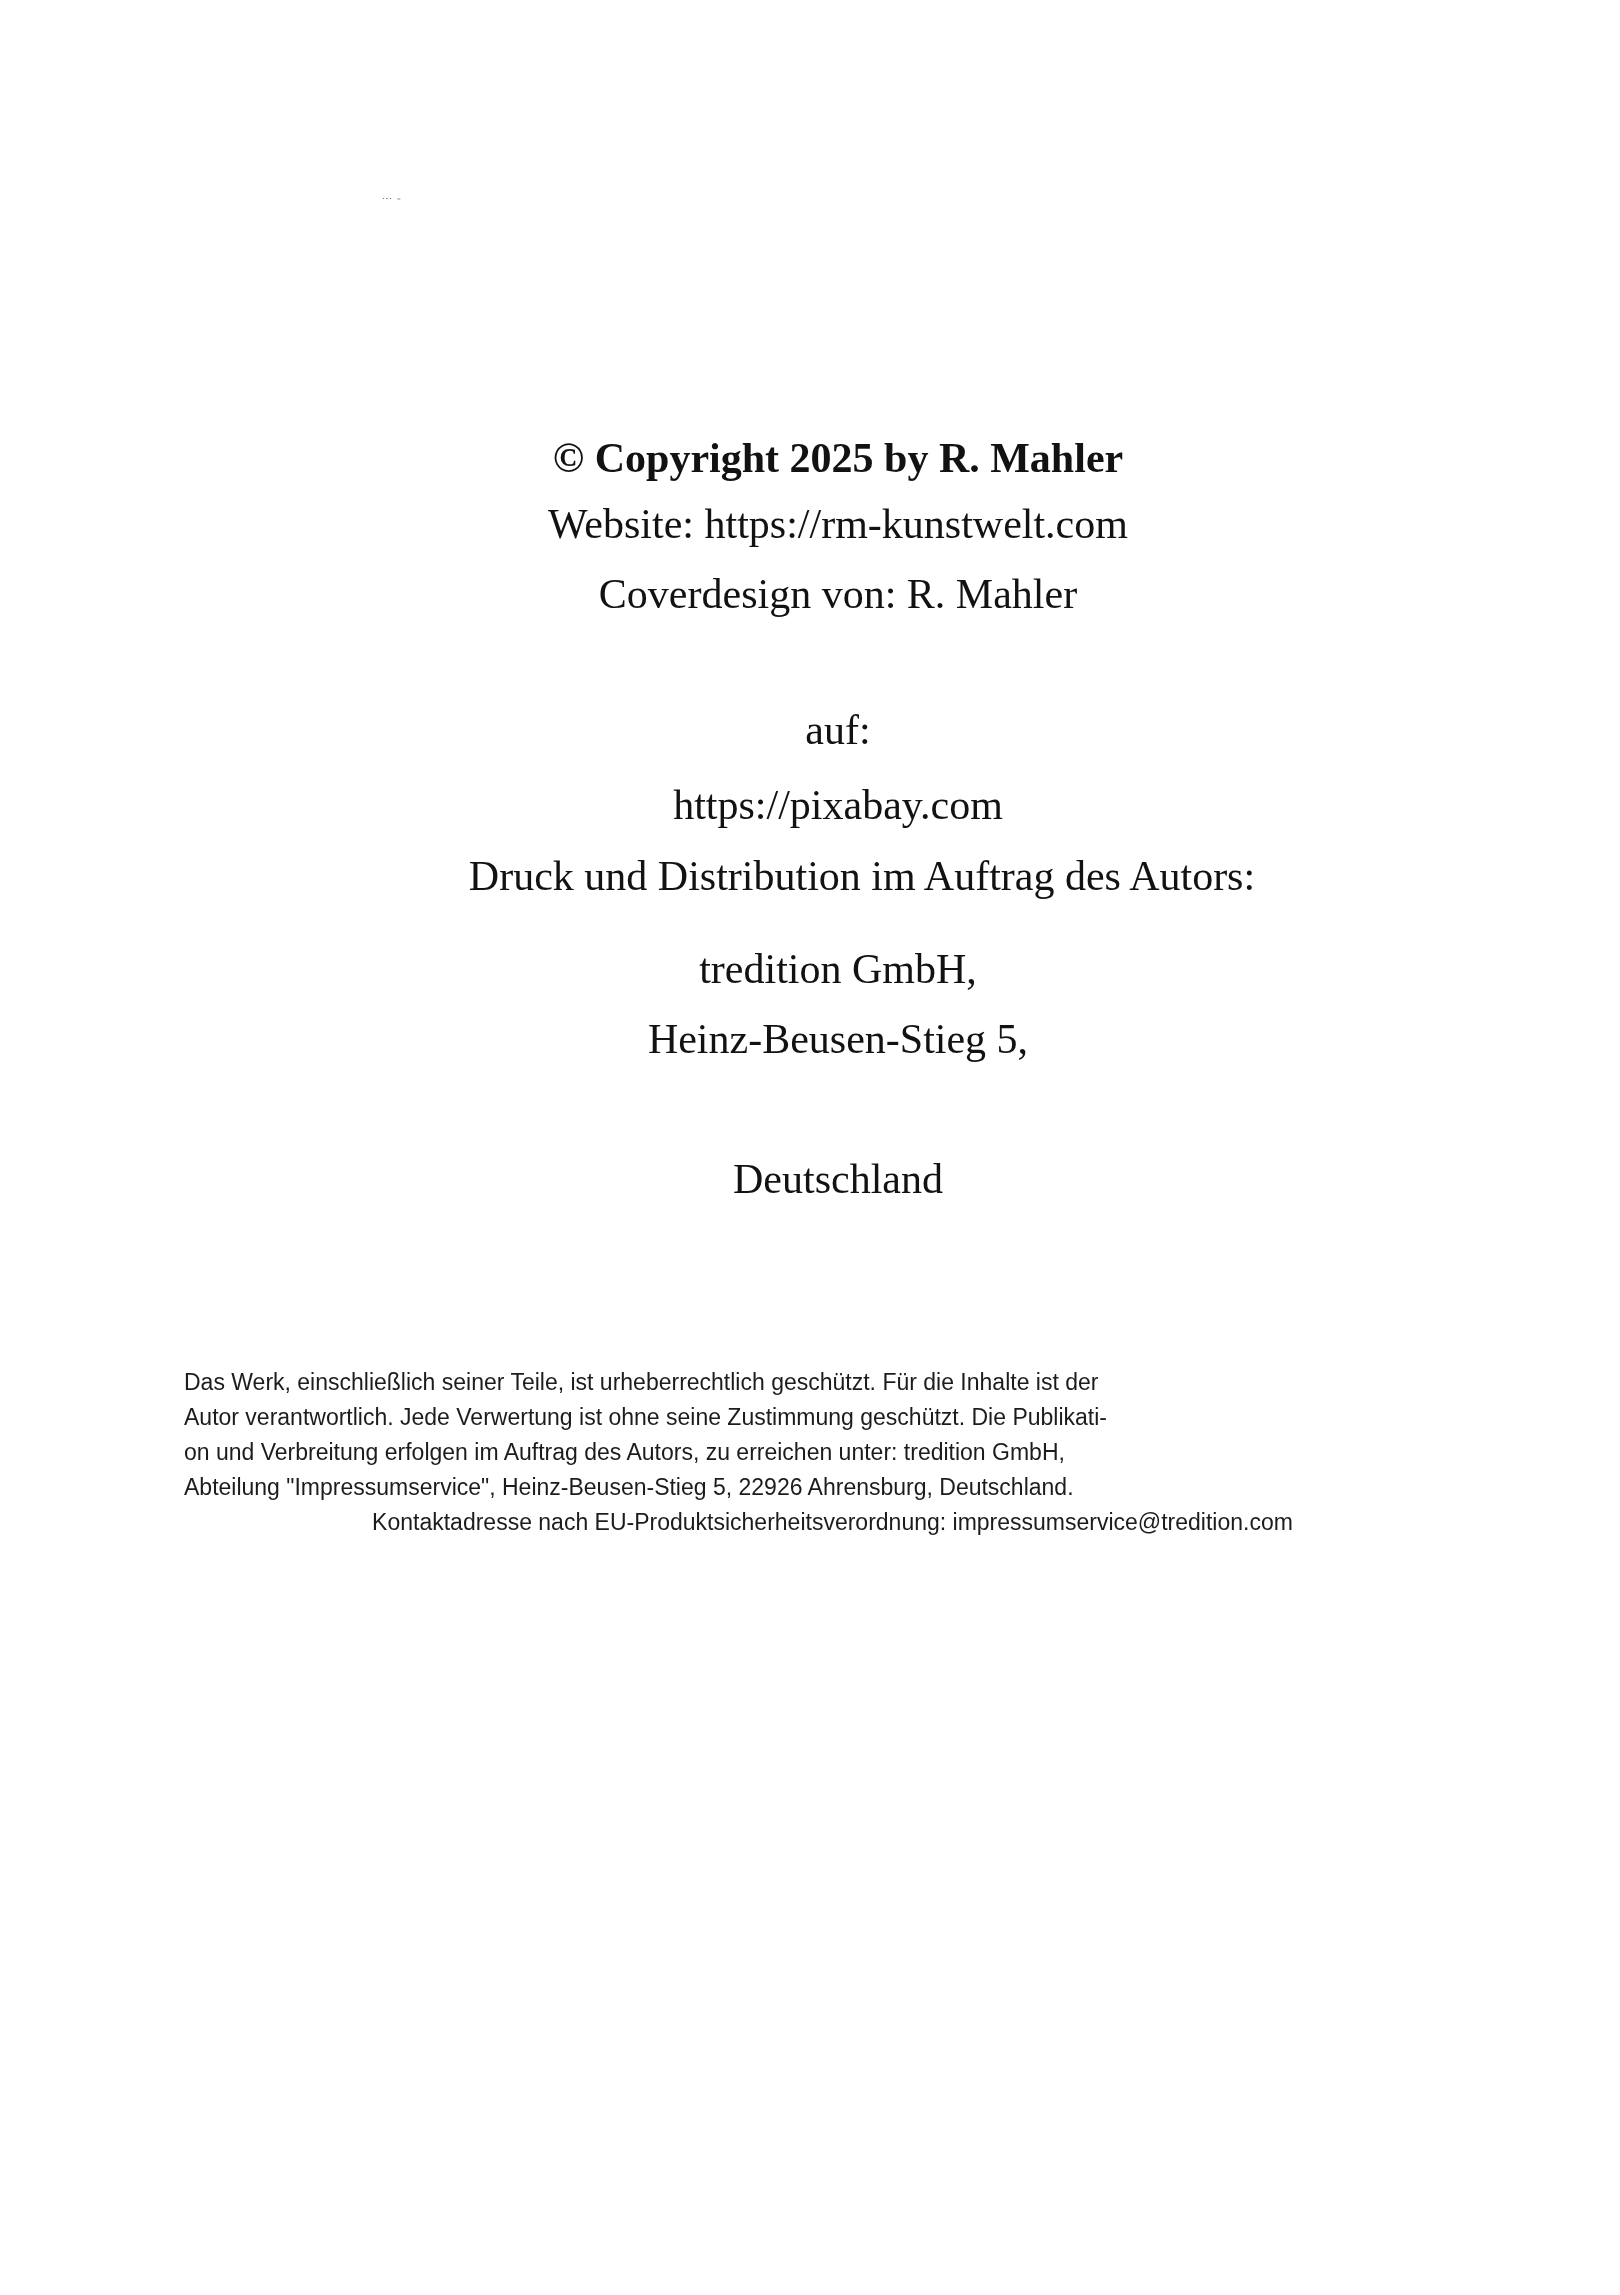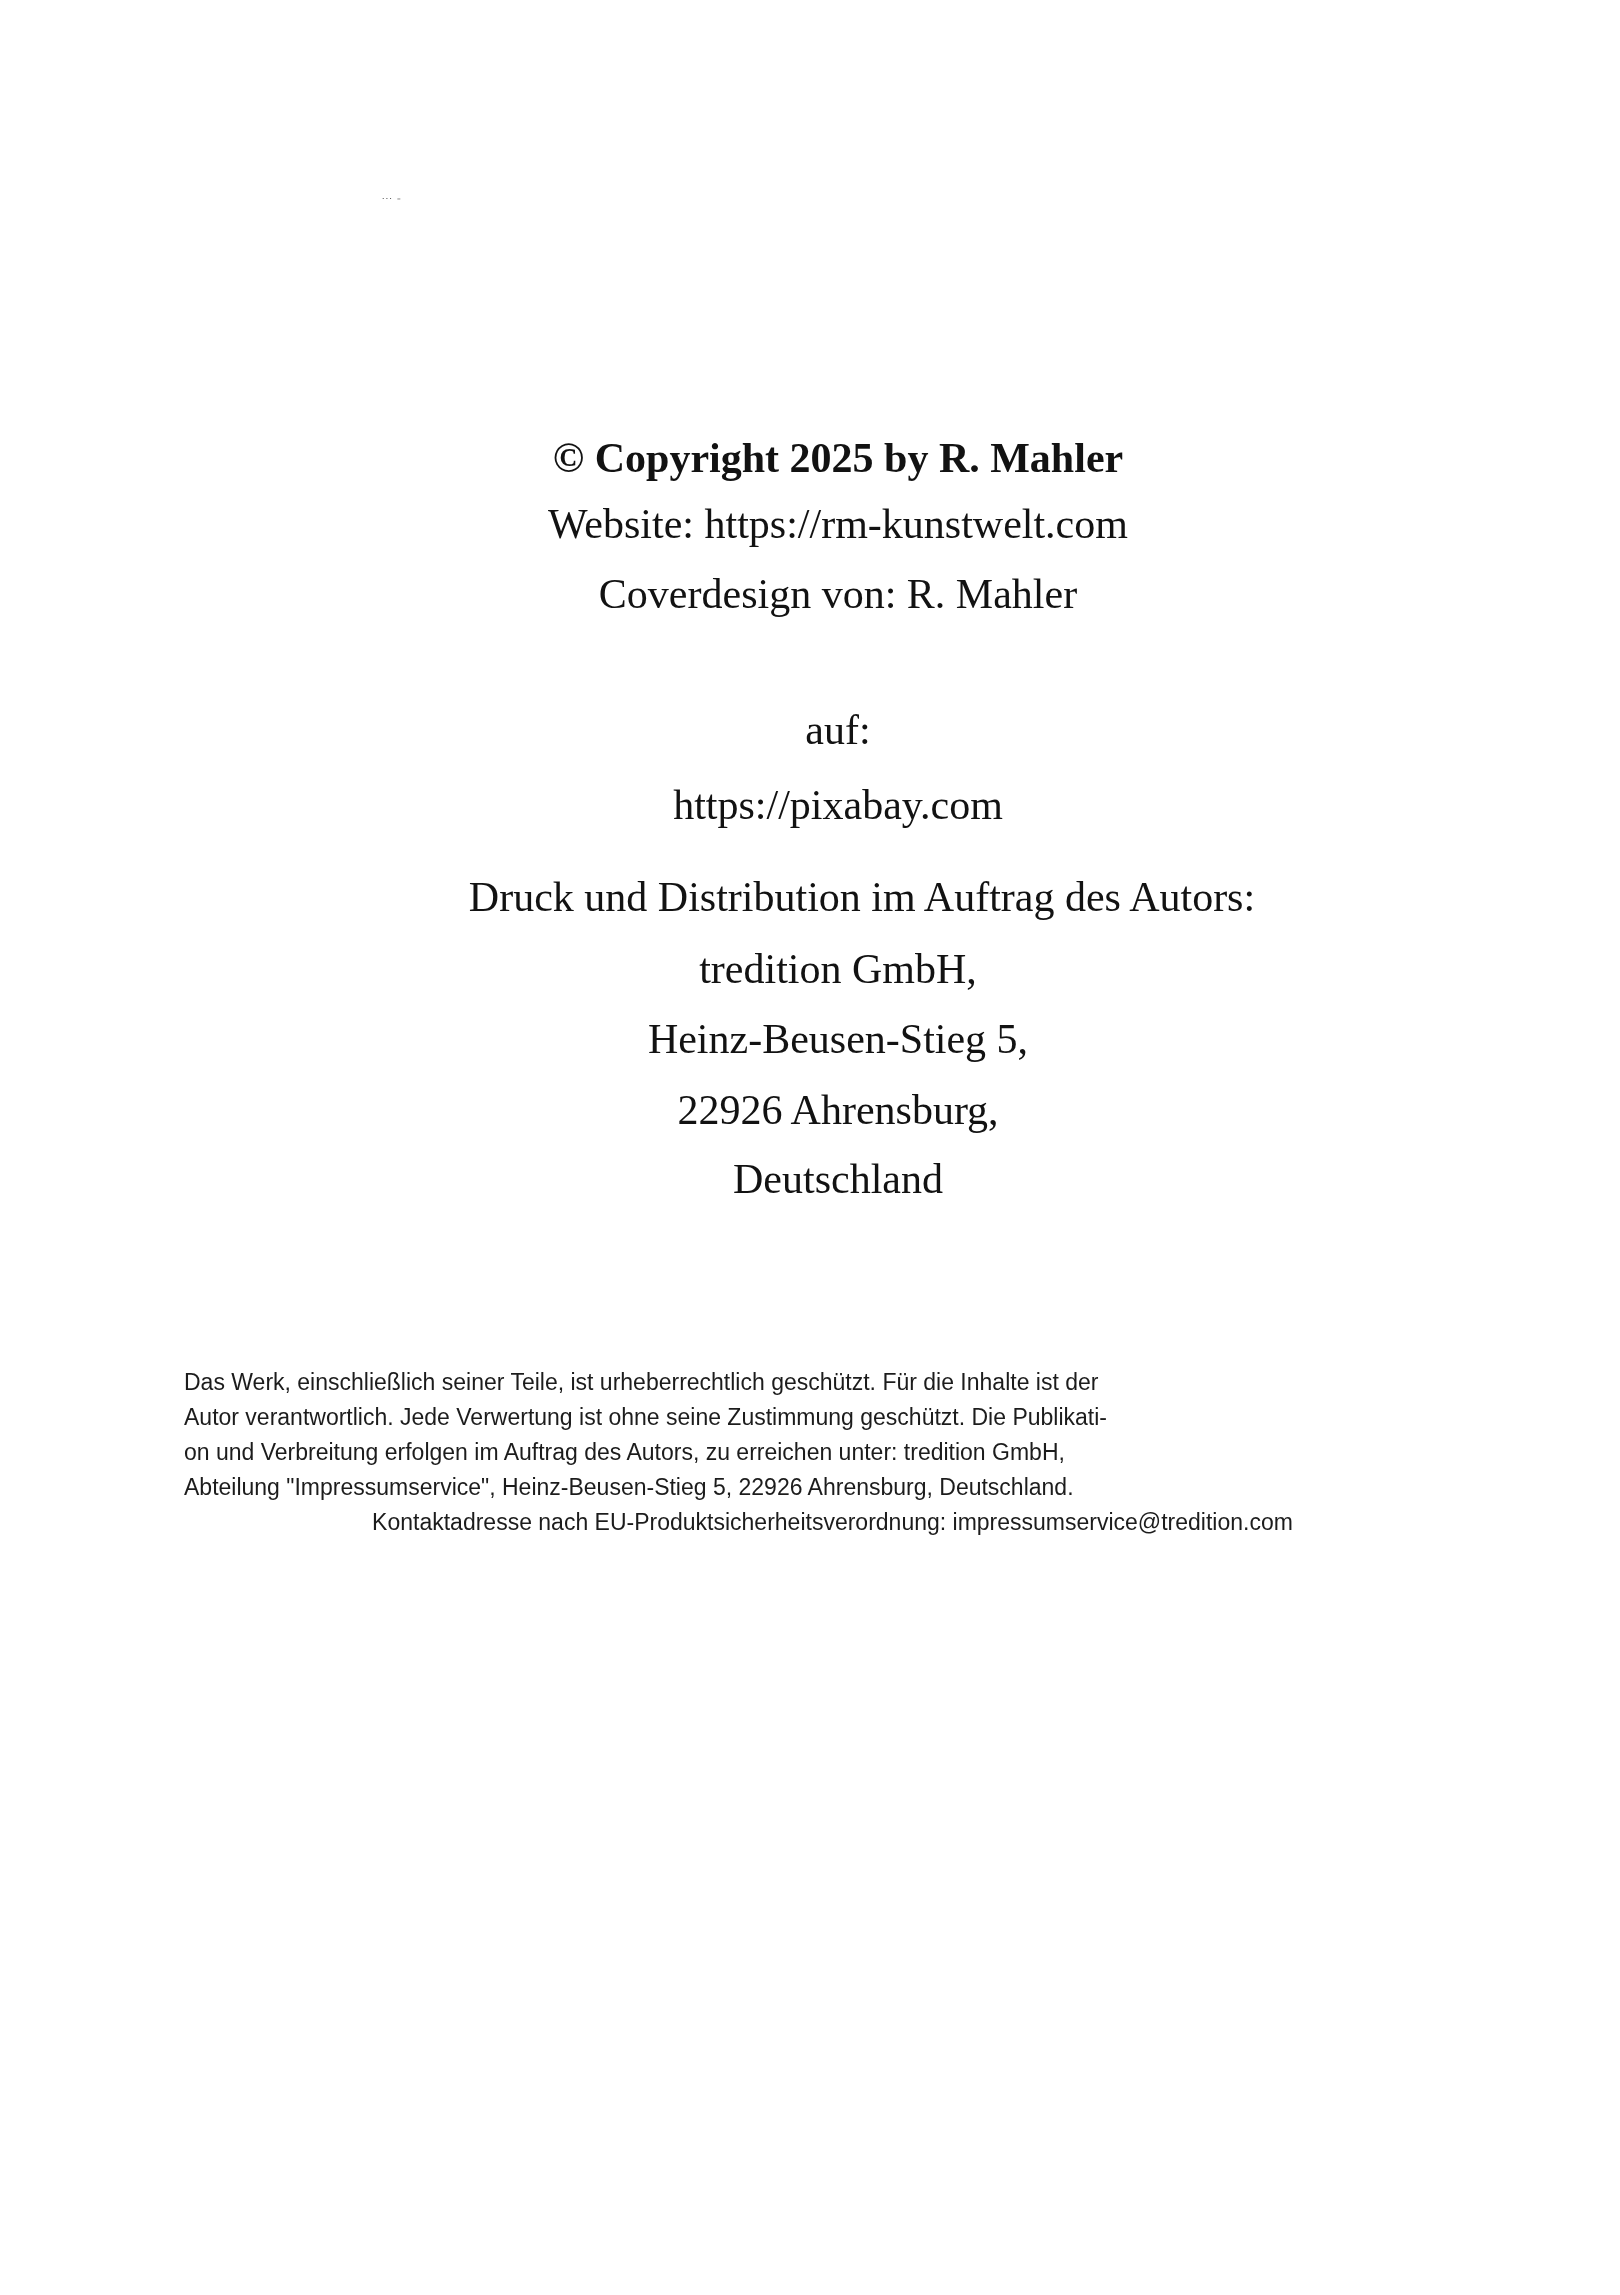--- a/index.html
+++ b/index.html
@@ -42,21 +42,21 @@
   }
   .cline.bold { font-weight: bold; }
   .italic { font-style: italic; }
 
   .t-copyright   { top: 424px;  }
   .t-website     { top: 490px; }
   .t-coverdesign { top: 560px; }
   .t-coverfoto   { top: 630px; }
   .t-auf         { top: 696px; }
   .t-pixabay     { top: 771px; }
-  .t-druck       { top: 863px; margin-left: 48px; }
+  .t-druck       { top: 842px; margin-left: 48px; }
   .t-company     { top: 935px; }
   .t-street      { top: 1005px; }
   .t-city        { top: 1076px; }
   .t-country     { top: 1145px; }
 
   
   .legal-block {
     position: absolute;
     left: 184px;
     right: 139px;
@@ -90,21 +90,20 @@
   <div class="cline t-auf">auf:</div>
 
   <div class="cline t-pixabay">https://pixabay.com</div>
 
   <div class="cline t-druck">Druck und Distribution im Auftrag des Autors:</div>
 
   <div class="cline t-company">tredition GmbH,</div>
 
   <div class="cline t-street">Heinz-Beusen-Stieg 5,</div>
 
-  <div class="cline t-city">22926 Ahrensburg,</div>
 
   <div class="cline t-country">Deutschland</div>
 
   <div class="legal-block">
     <div class="legal-line">Das Werk, einschließlich seiner Teile, ist urheberrechtlich geschützt. Für die Inhalte ist der</div>
     <div class="legal-line">Autor verantwortlich. Jede Verwertung ist ohne seine Zustimmung geschützt. Die Publikati-</div>
     <div class="legal-line">on und Verbreitung erfolgen im Auftrag des Autors, zu erreichen unter: tredition GmbH,</div>
     <div class="legal-line">Abteilung "Impressumservice", Heinz-Beusen-Stieg 5, 22926 Ahrensburg, Deutschland.</div>
     <div class="contact-line">Kontaktadresse nach EU-Produktsicherheitsverordnung: impressumservice@tredition.com</div>
   </div>

